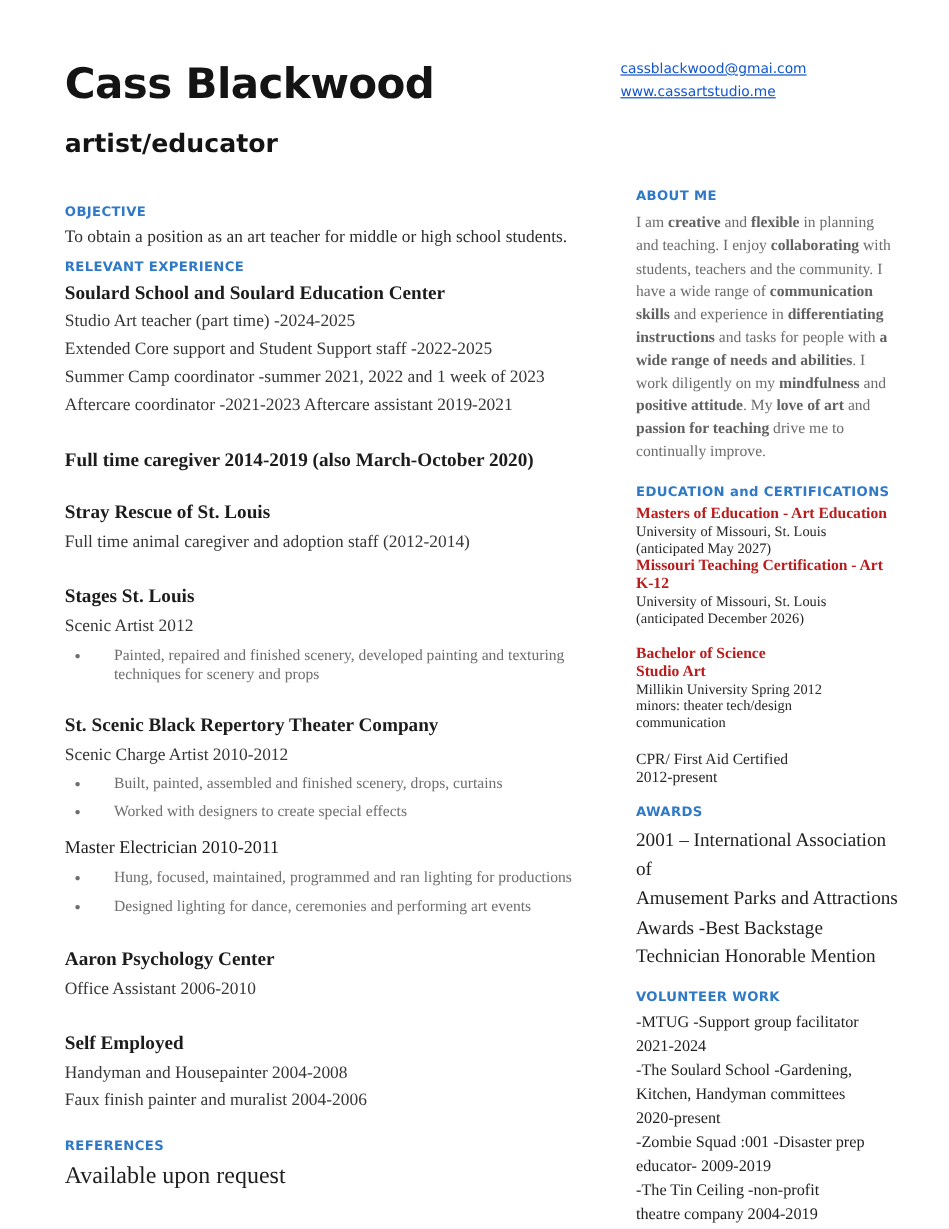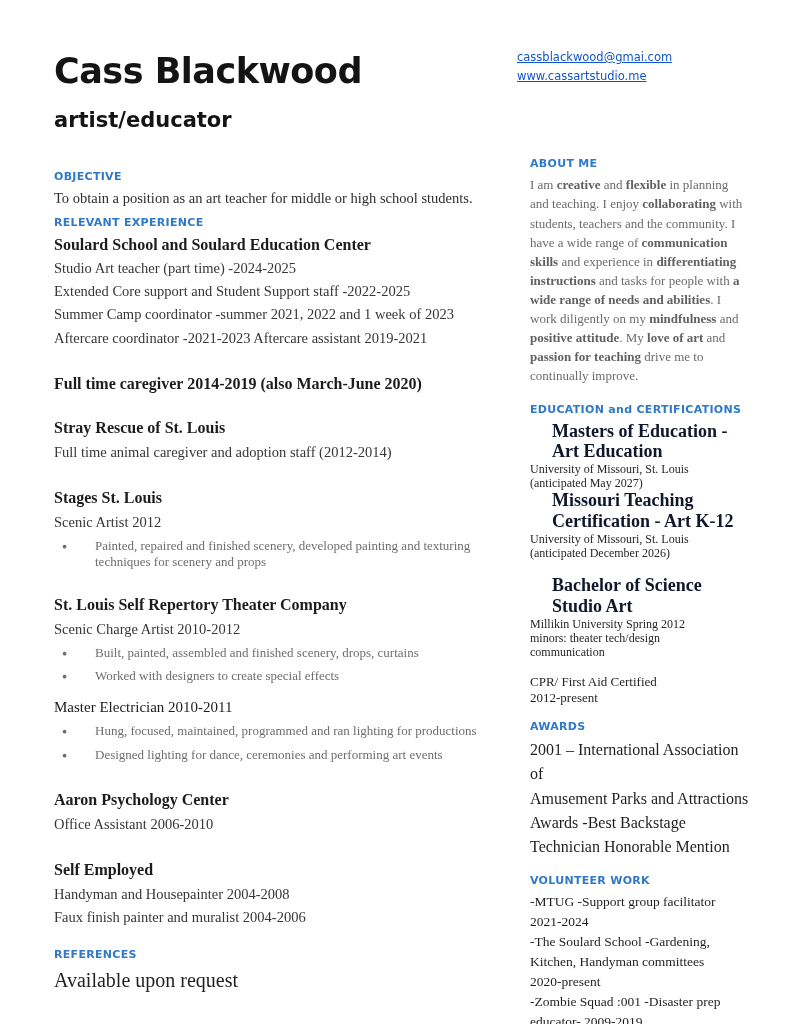--- a/index.html
+++ b/index.html
@@ -33,21 +33,21 @@
   .xb-company-first{margin-top:4px;}
   .xb-company-spaced{margin-top:27px;}
   .xb-role{font-size:14.5px;color:#363636;line-height:1.2;margin-top:5px;padding-top:0.2px;}
   .xb-role{margin-top:5.5px;}
   .xb-role-bold{font-size:15px;font-weight:400;color:#1c1c1c;line-height:1.25;margin-top:13px;}
   .xb-bullet{display:flex;margin-top:7px;color:#6e6e6e;font-size:13px;line-height:1.26;}
   .xb-bullet .marker{flex:0 0 33px;padding-left:8px;font-size:8.5px;padding-top:3px;}
   
   .about-text{font-size:13px;line-height:1.47;color:#6c6c6c;}
   .about-text b{font-weight:700;color:#616161;}
-  .eb-degree,.eb-degree-spaced{font-size:18px;font-weight:700;color:#0f172a;line-height:1.15;white-space:pre-line;margin-left:22px;}
+  .eb-degree,.eb-degree-spaced{font-size:13px;font-weight:700;color:#b91c1c;line-height:1.15;white-space:pre-line;}
   .eb-degree-spaced{margin-top:15px;}
   .eb-detail{font-size:12px;color:#262626;line-height:1.18;white-space:pre-line;}
   .eb-plain{font-size:13px;color:#262626;line-height:1.22;margin-top:15px;white-space:pre-line;}
   .aw-text{font-size:16px;color:#1f1f1f;line-height:1.52;white-space:pre-line;}
   .vol-item{font-size:13.5px;color:#1f1f1f;line-height:1.48;white-space:pre-line;}
 </style>
 </head>
 <body>
 
 <div class="page">
@@ -64,30 +64,30 @@
     <div class="sec-h">OBJECTIVE</div>
     <div class="obj-text">To obtain a position as an art teacher for middle or high school students.</div>
 
     <div class="sec-h mt-exp">RELEVANT EXPERIENCE</div>
     <div id="exp-blocks">
         <div class="xb-company-first">Soulard School and Soulard Education Center</div>
         <div class="xb-role">Studio Art teacher (part time) -2024-2025</div>
         <div class="xb-role">Extended Core support and Student Support staff -2022-2025</div>
         <div class="xb-role">Summer Camp coordinator -summer 2021, 2022 and 1 week of 2023</div>
         <div class="xb-role">Aftercare coordinator  -2021-2023 Aftercare assistant 2019-2021</div>
-        <div class="xb-company-spaced">Full time caregiver  2014-2019 (also March-June 2020)</div>
+        <div class="xb-company-spaced">Full time caregiver  2014-2019 (also March-October 2020)</div>
         <div class="xb-company">Stray Rescue of St. Louis</div>
         <div class="xb-role">Full time animal caregiver and adoption staff (2012-2014)</div>
         <div class="xb-company-spaced">Stages St. Louis</div>
         <div class="xb-role">Scenic Artist 2012</div>
         <div class="xb-bullet">
           <span class="marker">●</span>
           <span class="btxt">Painted, repaired and finished scenery, developed painting and texturing techniques for scenery and props</span>
         </div>
-        <div class="xb-company">St. Louis Self Repertory Theater Company</div>
+        <div class="xb-company">St. Scenic Black Repertory Theater Company</div>
         <div class="xb-role">Scenic Charge Artist 2010-2012</div>
         <div class="xb-bullet">
           <span class="marker">●</span>
           <span class="btxt">Built, painted, assembled and finished scenery, drops, curtains</span>
         </div>
         <div class="xb-bullet">
           <span class="marker">●</span>
           <span class="btxt">Worked with designers to create special effects</span>
         </div>
         <div class="xb-role-bold">Master Electrician  2010-2011</div>

